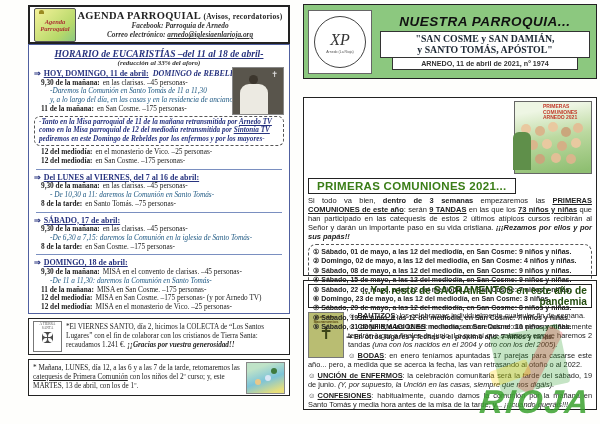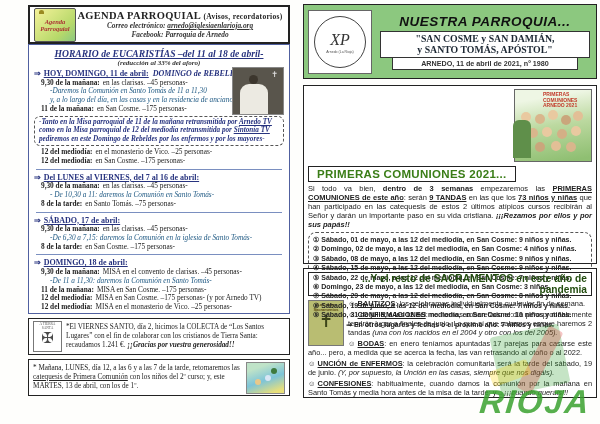--- a/index.html
+++ b/index.html
@@ -71,21 +71,21 @@
         display:flex;align-items:center;justify-content:center;flex-direction:column;}
   .seal .xp{font-family:"Liberation Serif",serif;font-style:italic;font-size:16px;color:#333;line-height:20px;}
   .seal .sc{font-size:3.5px;color:#555;}
   .ghead{flex:1;text-align:center;}
   .brand{font-size:13.5px;font-weight:bold;font-style:italic;letter-spacing:.5px;color:#111;margin-bottom:2px;}
   .pname{background:#fff;border:1px solid #333;margin:0 2px;padding:1px 2px;
          font-family:"Liberation Serif",serif;font-weight:bold;font-size:9.8px;line-height:11.5px;color:#1c2733;}
   .dline{background:#fff;border:1px solid #333;border-top:none;margin:0 14px;
          font-size:7.2px;font-weight:bold;padding:1px 0;color:#333;}
 
-  .combox{border:1.5px solid #222;margin-top:6px;padding:3px 4px;height:179px;box-sizing:border-box;background:#fff;}
+  .combox{border:1.5px solid #222;margin-top:18px;padding:3px 4px;height:179px;box-sizing:border-box;background:#fff;}
   .comimg{float:right;width:76px;height:71px;border:1px solid #666;margin:0 0 2px 4px;
           background:linear-gradient(170deg,#eef6e4 15%,#bcd9a0 50%,#8fbf72 95%);
           position:relative;font-size:5px;}
   .comimg .cap{color:#c23a2a;font-weight:bold;line-height:5.5px;padding:2px 2px 0 28px;text-align:left;}
   .faces{position:absolute;left:6px;top:22px;width:10px;height:10px;border-radius:50%;background:#e9c9a0;
          box-shadow:14px 2px 0 #d9b68c,27px -2px 0 #e9c9a0,40px 3px 0 #caa67c,52px -1px 0 #e2bf96,
                     7px 16px 0 #d9b68c,21px 15px 0 #e9c9a0,36px 17px 0 #d4af86,50px 14px 0 #e9c9a0,
                     14px 30px 0 #caa67c,30px 29px 0 #e2bf96,45px 30px 0 #d9b68c;}
   .priest{position:absolute;left:-2px;top:30px;width:18px;height:38px;background:#5f8f4a;border-radius:6px 6px 0 0;}
   .comtitle{display:inline-block;border:1.5px solid #222;background:#fff;padding:1px 8px;
@@ -132,26 +132,26 @@
         <div class="bell"></div>
         <div class="l1">Agenda</div>
         <div class="l2">Parroquial</div>
       </div>
       <div class="hdr-txt">
         <div class="ht">
           <span class="big">AGENDA PARROQUIAL</span>
           <span class="sm">(Avisos, recordatorios)</span>
         </div>
         <div class="hc">
+          <span>Facebook:</span>
+          <span>Parroquia de Arnedo</span>
+        </div>
+        <div class="hc">
           <span>Correo electrónico:</span>
           <span class="u">arnedo@iglesiaenlarioja.org</span>
-        </div>
-        <div class="hc">
-          <span>Facebook:</span>
-          <span>Parroquia de Arnedo</span>
         </div>
       </div>
     </div>
 
     <div class="box sched">
       <div class="stitle">HORARIO de EUCARISTÍAS –del 11 al 18 de abril-</div>
       <div class="ssub">(reducción al 33% del aforo)</div>
 
       <div class="photo">
         <span class="pcross">✝</span>
@@ -236,21 +236,21 @@
           <div class="xp">XP</div>
           <div class="sc">Arnedo (La Rioja)</div>
         </div>
       </div>
       <div class="ghead">
         <div class="brand">NUESTRA PARROQUIA...</div>
         <div class="pname">
           <div>"SAN COSME y SAN DAMIÁN,</div>
           <div>y SANTO TOMÁS, APÓSTOL"</div>
         </div>
-        <div class="dline">ARNEDO, 11 de abril de 2021, nº 1980</div>
+        <div class="dline">ARNEDO, 11 de abril de 2021, nº 1974</div>
       </div>
     </div>
 
     <div class="combox">
       <div class="comimg">
         <div class="cap">PRIMERAS COMUNIONES ARNEDO 2021</div>
         <div class="faces"></div>
         <div class="priest"></div>
       </div>
       <div class="comtitle">PRIMERAS COMUNIONES 2021...</div>

